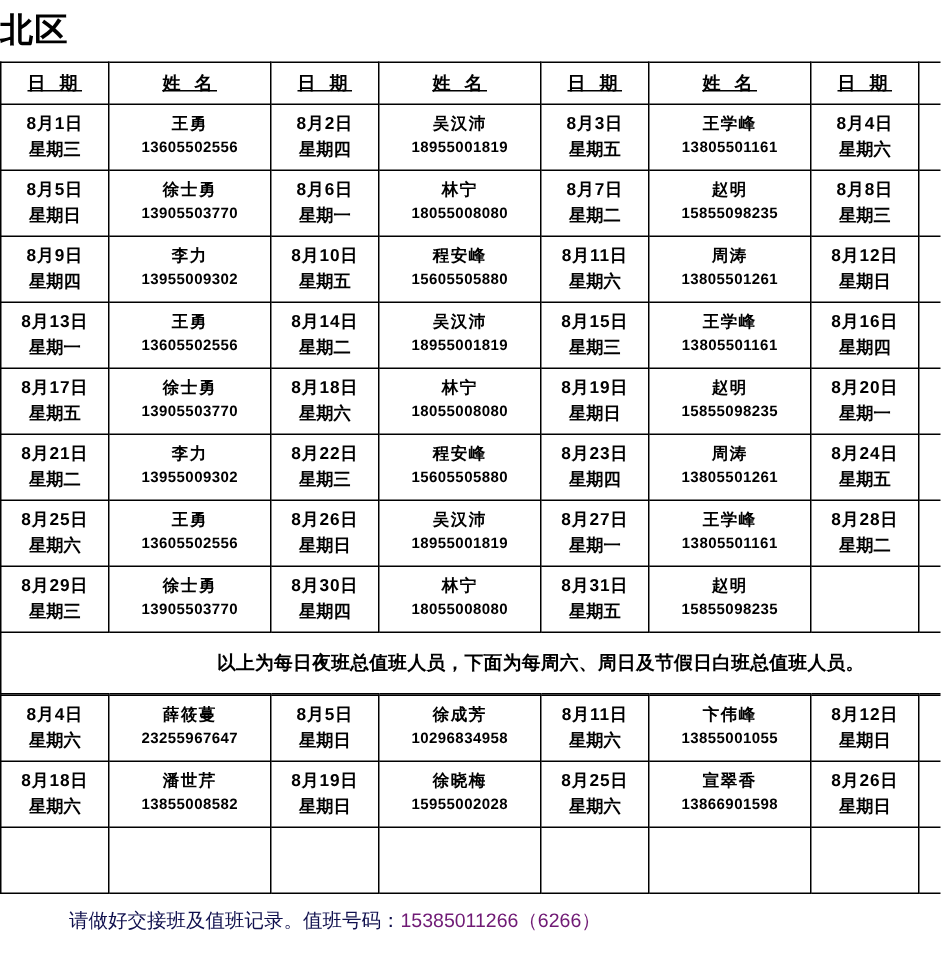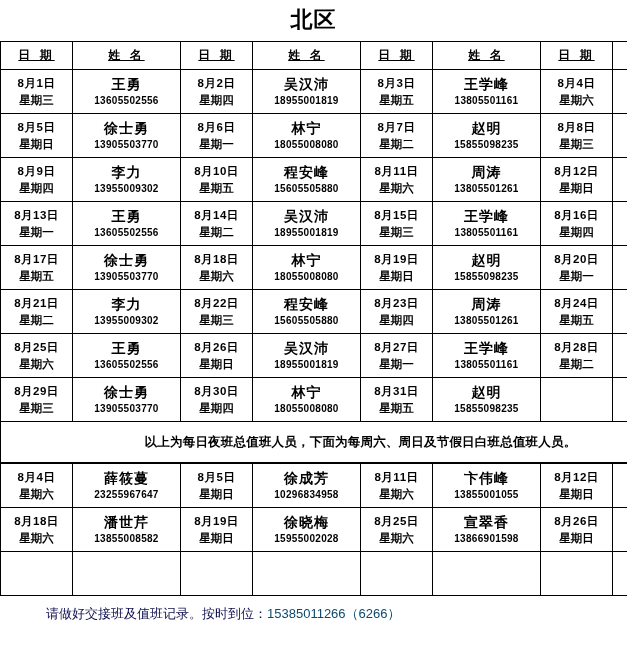--- a/index.html
+++ b/index.html
@@ -14,21 +14,21 @@
     color: #000000;
     overflow: hidden;
   }
   .page {
     width: 627px;
     height: 651px;
     box-sizing: border-box;
     position: relative;
   }
   .title {
-    text-align: center;
+    text-align: left;
     font-size: 22px;
     font-weight: 700;
     letter-spacing: 1px;
     line-height: 1;
     padding-top: 9px;
     padding-bottom: 10px;
     font-family: "Liberation Sans", "DejaVu Sans", sans-serif;
   }
   table.grid {
     border-collapse: collapse;
@@ -55,21 +55,21 @@
     text-decoration: underline;
   }
   td.cell {
     height: 43px;
     font-size: 11.5px;
     line-height: 1.45;
   }
   td.cell .l1 { display: block; white-space: nowrap; }
   td.cell .l2 { display: block; white-space: nowrap; }
   td.date .l1 { letter-spacing: 0.5px; }
-  td.name .l1 { font-size: 14px; letter-spacing: 1px; }
+  td.name .l1 { font-size: 11px; letter-spacing: 1px; }
   td.name .l2 { font-size: 10px; letter-spacing: 0.3px; font-weight: 700; }
   td.empty { }
 
   td.noterow {
     height: 40px;
     text-align: left;
     font-size: 12.5px;
     font-weight: 700;
     padding-left: 8px;
     letter-spacing: 0.2px;
@@ -79,21 +79,21 @@
     width: 595px;
     margin: 0 auto;
     padding-top: 8px;
     font-size: 13px;
     line-height: 1.55;
     font-family: "Liberation Sans", "DejaVu Sans", sans-serif;
     color: #0f0f4d;
   }
   .footer .ln { white-space: nowrap; }
   .footer .indent { padding-left: 30px; }
-  .footer .tel { color: #0c4a6e; }
+  .footer .tel { color: #701a75; }
 </style>
 </head>
 <body>
 
 <div class="page">
 
   <div class="title">北区</div>
 
   <table class="grid">
     <colgroup>
@@ -520,16 +520,16 @@
           </td>
         <td class="cell name empty">
             <span class="l1"></span>
             <span class="l2"></span>
           </td>
       </tr>
     </tbody>
   </table>
 
   <div class="footer">
-    <div class="ln indent"><span>请做好交接班及值班记录。按时到位：</span><span class="tel">15385011266（6266）</span></div>
+    <div class="ln indent"><span>请做好交接班及值班记录。值班号码：</span><span class="tel">15385011266（6266）</span></div>
   </div>
 
 </div>
 
 </body></html>

